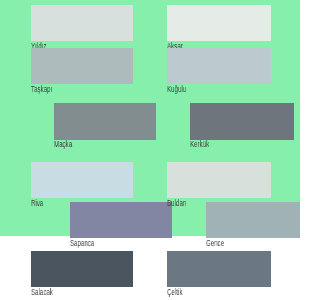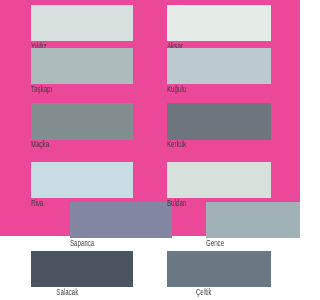--- a/index.html
+++ b/index.html
@@ -1,31 +1,31 @@
 <!DOCTYPE html>
 <html><head>
 <meta charset="utf-8">
 <title>Color Palette</title>
 <style>
   html,body{margin:0;padding:0;}
   body{
     width:300px;height:300px;background:#ffffff;overflow:hidden;
     font-family:"Liberation Sans",sans-serif;
   }
-  .palette{position:relative;width:300px;height:236px;background:#ec4899;}
+  .palette{position:relative;width:300px;height:236px;background:#86efac;}
   .column{position:absolute;top:0;}
   .column-left{left:30.5px;width:102.5px;}
   .column-right{left:167px;width:103.6px;}
   .swatch{position:absolute;left:0;width:100%;}
   .swatch-r0{top:5px;}
   .swatch-r1{top:48px;}
-  .swatch-r2{top:103.4px;}
+  .swatch-r2{top:103.4px;margin-left:23px;}
   .swatch-r3{top:162px;}
   .swatch-r4{top:201.8px;margin-left:39px;}
-  .swatch-r5{top:251px;text-align:center;}
+  .swatch-r5{top:251px;}
   .swatch-chip{width:100%;height:36.2px;}
   .swatch-label{
     -webkit-font-smoothing:antialiased;
     transform:scaleX(0.71) translateZ(0);
     transform-origin:left top;
     will-change:transform;
     font-size:8.5px;
     line-height:9px;
     color:#3a3a3a;
     margin-top:0.6px;

